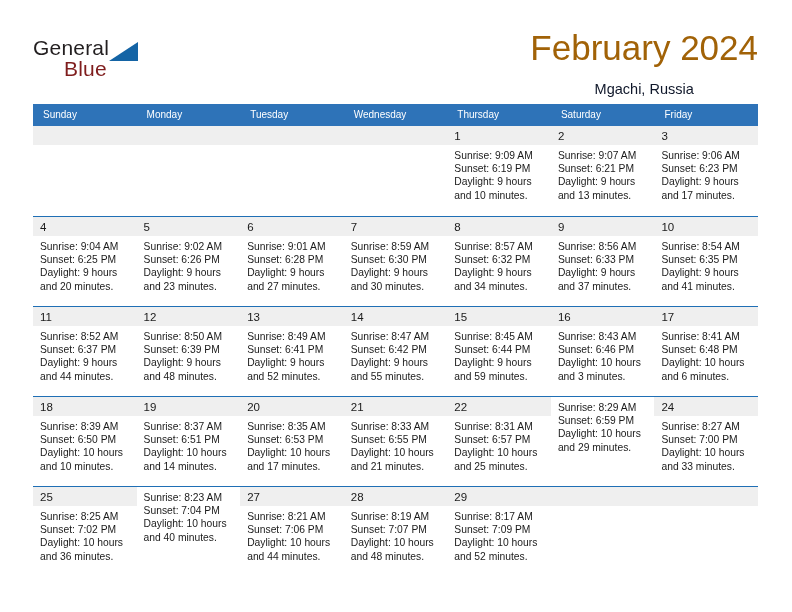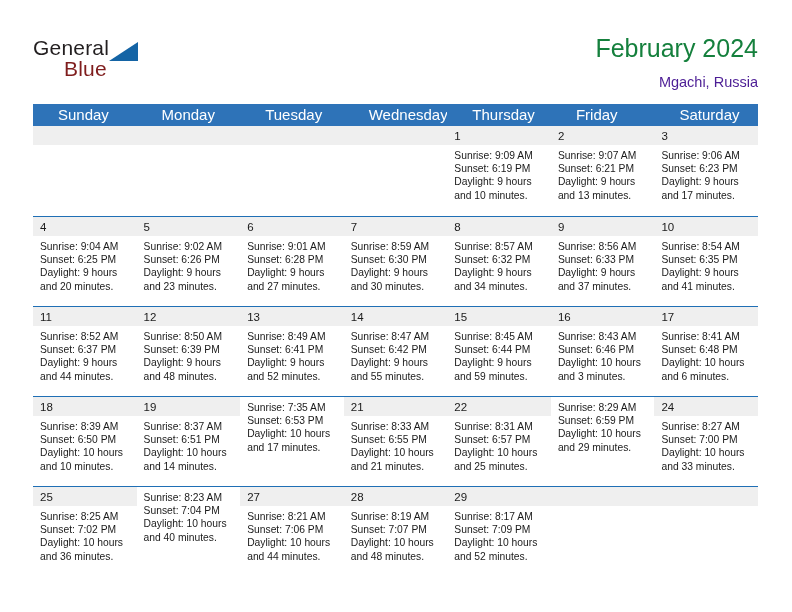--- a/index.html
+++ b/index.html
@@ -66,51 +66,52 @@
     border-bottom: 19px solid #1464a5;
   }
 
   .title-block {
     position: absolute;
     right: 0;
     top: 0;
     text-align: right;
   }
   .cal-title {
-    font-size: 25px;
-    color: #15803d;
+    font-size: 35px;
+    color: #a16207;
     line-height: 32px;
     white-space: nowrap;
   }
   .cal-subtitle {
     font-size: 14.5px;
-    color: #4c1d95;
+    color: #0f172a;
     line-height: 20px;
-    margin-top: 8px;
+    margin-top: 15px;
     white-space: nowrap;
+    text-align: center;
   }
 
   
   .calendar {
     position: absolute;
     left: 33px;
     top: 104px;
     width: 725px;
   }
   .weekday-row {
     display: flex;
     background: #2e73b8;
     height: 22px;
   }
   .weekday {
     flex: 1 1 0;
     color: #ffffff;
-    font-size: 15px;
+    font-size: 10px;
     line-height: 22px;
-    padding-left: 25px;
+    padding-left: 10px;
     box-sizing: border-box;
     white-space: nowrap;
     overflow: hidden;
   }
   .week {
     display: flex;
     height: 90px;
     border-top: 1px solid #1f6fb5;
     box-sizing: border-box;
   }
@@ -166,22 +167,22 @@
   </div>
 
   <div class="calendar">
 
     <div class="weekday-row">
       <div class="weekday">Sunday</div>
       <div class="weekday">Monday</div>
       <div class="weekday">Tuesday</div>
       <div class="weekday">Wednesday</div>
       <div class="weekday">Thursday</div>
+      <div class="weekday">Saturday</div>
       <div class="weekday">Friday</div>
-      <div class="weekday">Saturday</div>
     </div>
 
     <div class="week first">
       <div class="day empty">
         <div class="day-num-strip"><span class="day-num"></span></div>
 
       </div>
       <div class="day empty">
         <div class="day-num-strip"><span class="day-num"></span></div>
 
@@ -368,22 +369,23 @@
       <div class="day">
         <div class="day-num-strip"><span class="day-num">19</span></div>
         <div class="day-info">
           <div>Sunrise: 8:37 AM</div>
           <div>Sunset: 6:51 PM</div>
           <div>Daylight: 10 hours</div>
           <div>and 14 minutes.</div>
         </div>
       </div>
       <div class="day">
-        <div class="day-info">
-          <div>Sunrise: 7:35 AM</div>
+        <div class="day-num-strip"><span class="day-num">20</span></div>
+        <div class="day-info">
+          <div>Sunrise: 8:35 AM</div>
           <div>Sunset: 6:53 PM</div>
           <div>Daylight: 10 hours</div>
           <div>and 17 minutes.</div>
         </div>
       </div>
       <div class="day">
         <div class="day-num-strip"><span class="day-num">21</span></div>
         <div class="day-info">
           <div>Sunrise: 8:33 AM</div>
           <div>Sunset: 6:55 PM</div>

